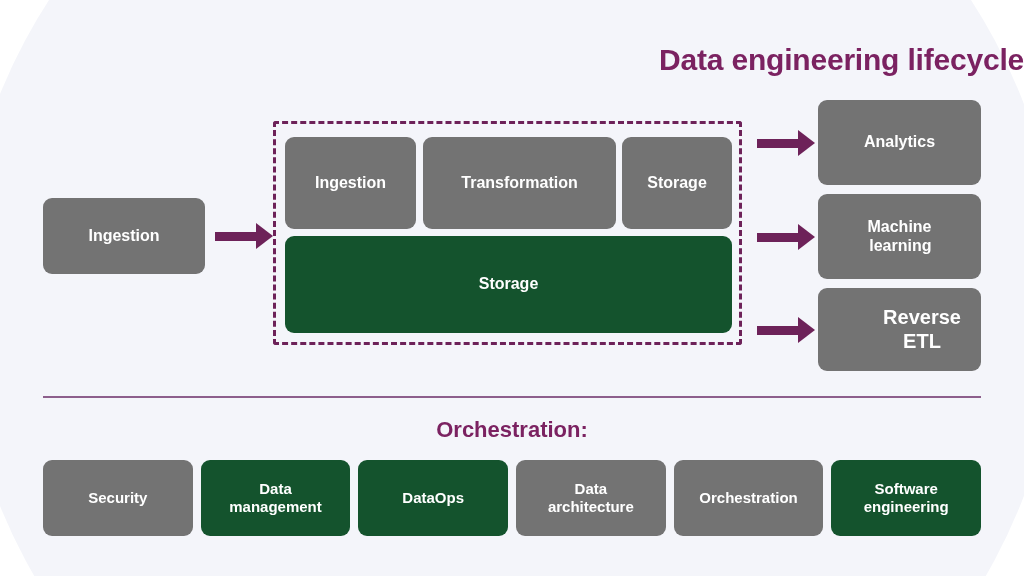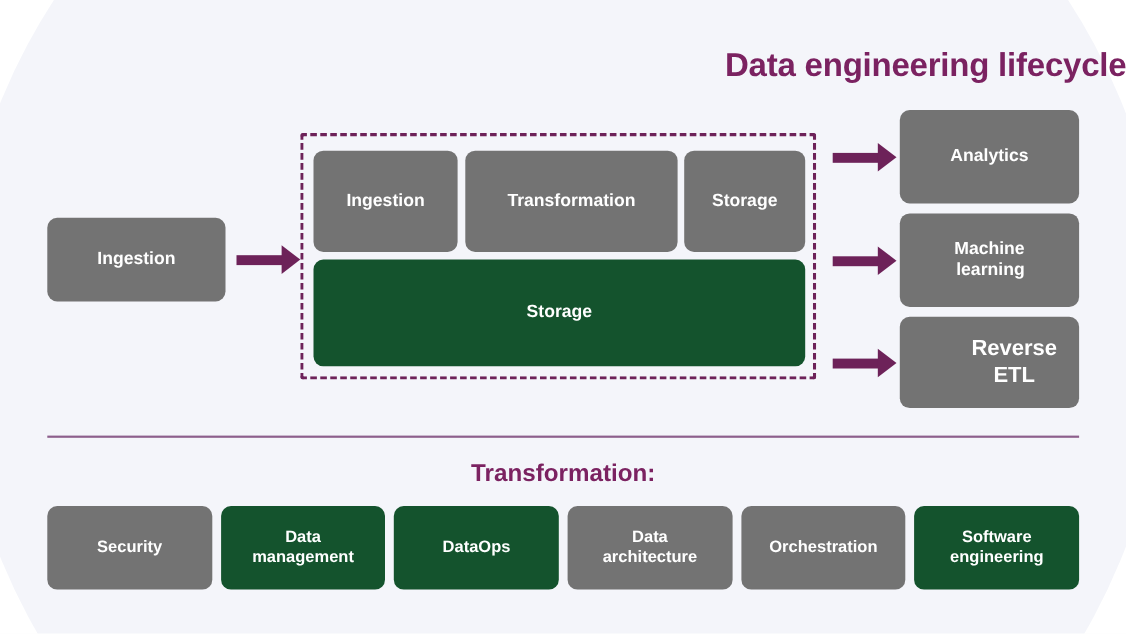--- a/index.html
+++ b/index.html
@@ -218,21 +218,21 @@
       <div class="head"></div>
     </div>
 
     <div class="box dark" id="analytics">Analytics</div>
     <div class="box dark" id="mlearning" style="white-space: pre-line;">Machine
 learning</div>
     <div class="box dark" id="reverseetl">Reverse ETL</div>
 
     <div class="divider"></div>
 
-    <div class="undercurrents-title">Transformation:</div>
+    <div class="undercurrents-title">Orchestration:</div>
 
     <div class="uc-row">
       <div class="uc-box dark">Security</div>
       <div class="uc-box light">Data
 management</div>
       <div class="uc-box light">DataOps</div>
       <div class="uc-box dark">Data
 architecture</div>
       <div class="uc-box dark">Orchestration</div>
       <div class="uc-box light">Software

